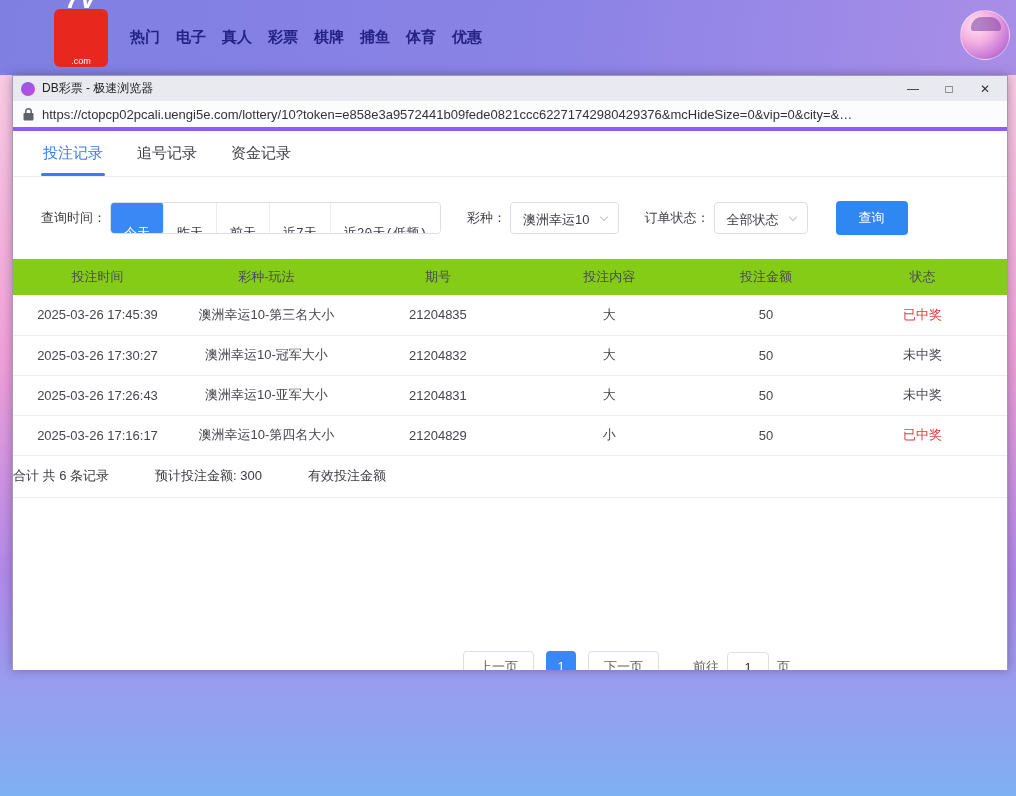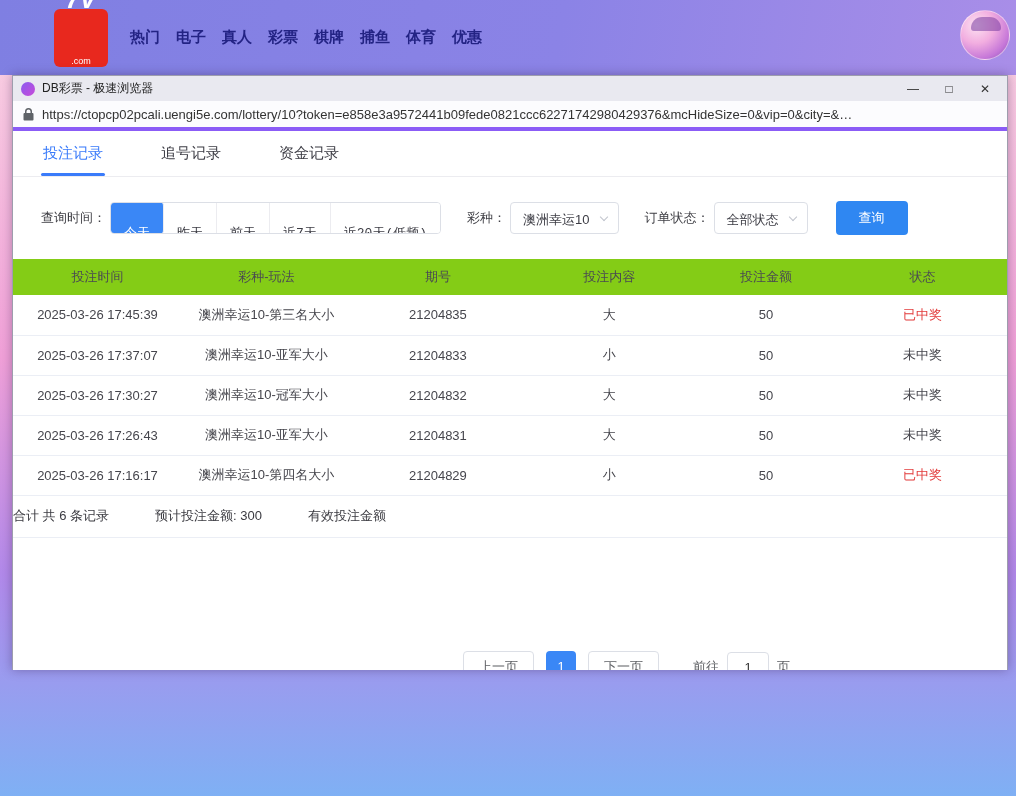--- a/index.html
+++ b/index.html
@@ -63,21 +63,21 @@
     height:30px; background:#fcfcfe; border-bottom:4px solid #8b5cf6;
     display:flex; align-items:center; padding:8px 10px; flex-shrink:0;
   }
   .lock { margin-right:8px; flex-shrink:0; display:flex; }
   .url { font-size:13px; color:#333; white-space:nowrap; overflow:hidden; flex:1; }
 
   
   .page { flex:1; position:relative; overflow:hidden; background:#fff; }
 
   .tabsbar {
-    height:46px; display:flex; align-items:stretch; gap:54px; padding-left:28px;
+    height:46px; display:flex; align-items:stretch; gap:30px; padding-left:28px;
     border-bottom:1px solid #ececf0; font-size:15px; color:#3c3c44;font-family:Liberation Serif, serif;
   }
   .tab { display:flex; align-items:center; position:relative; cursor:pointer; padding:0 2px; }
   .tab.active { color:#3a7bfa; }
   .tab.active::after {
     content:""; position:absolute; left:0; right:0; bottom:0; height:3px;
     background:#3a7bfa; border-radius:2px;
   }
 
   .filters {
@@ -239,28 +239,20 @@
       <tbody>
         <tr>
           <td>2025-03-26 17:45:39</td>
           <td>澳洲幸运10-第三名大小</td>
           <td>21204835</td>
           <td>大</td>
           <td>50</td>
           <td class="status won">已中奖</td>
         </tr>
         <tr>
-          <td>2025-03-26 17:37:07</td>
-          <td>澳洲幸运10-亚军大小</td>
-          <td>21204833</td>
-          <td>小</td>
-          <td>50</td>
-          <td class="status">未中奖</td>
-        </tr>
-        <tr>
           <td>2025-03-26 17:30:27</td>
           <td>澳洲幸运10-冠军大小</td>
           <td>21204832</td>
           <td>大</td>
           <td>50</td>
           <td class="status">未中奖</td>
         </tr>
         <tr>
           <td>2025-03-26 17:26:43</td>
           <td>澳洲幸运10-亚军大小</td>

